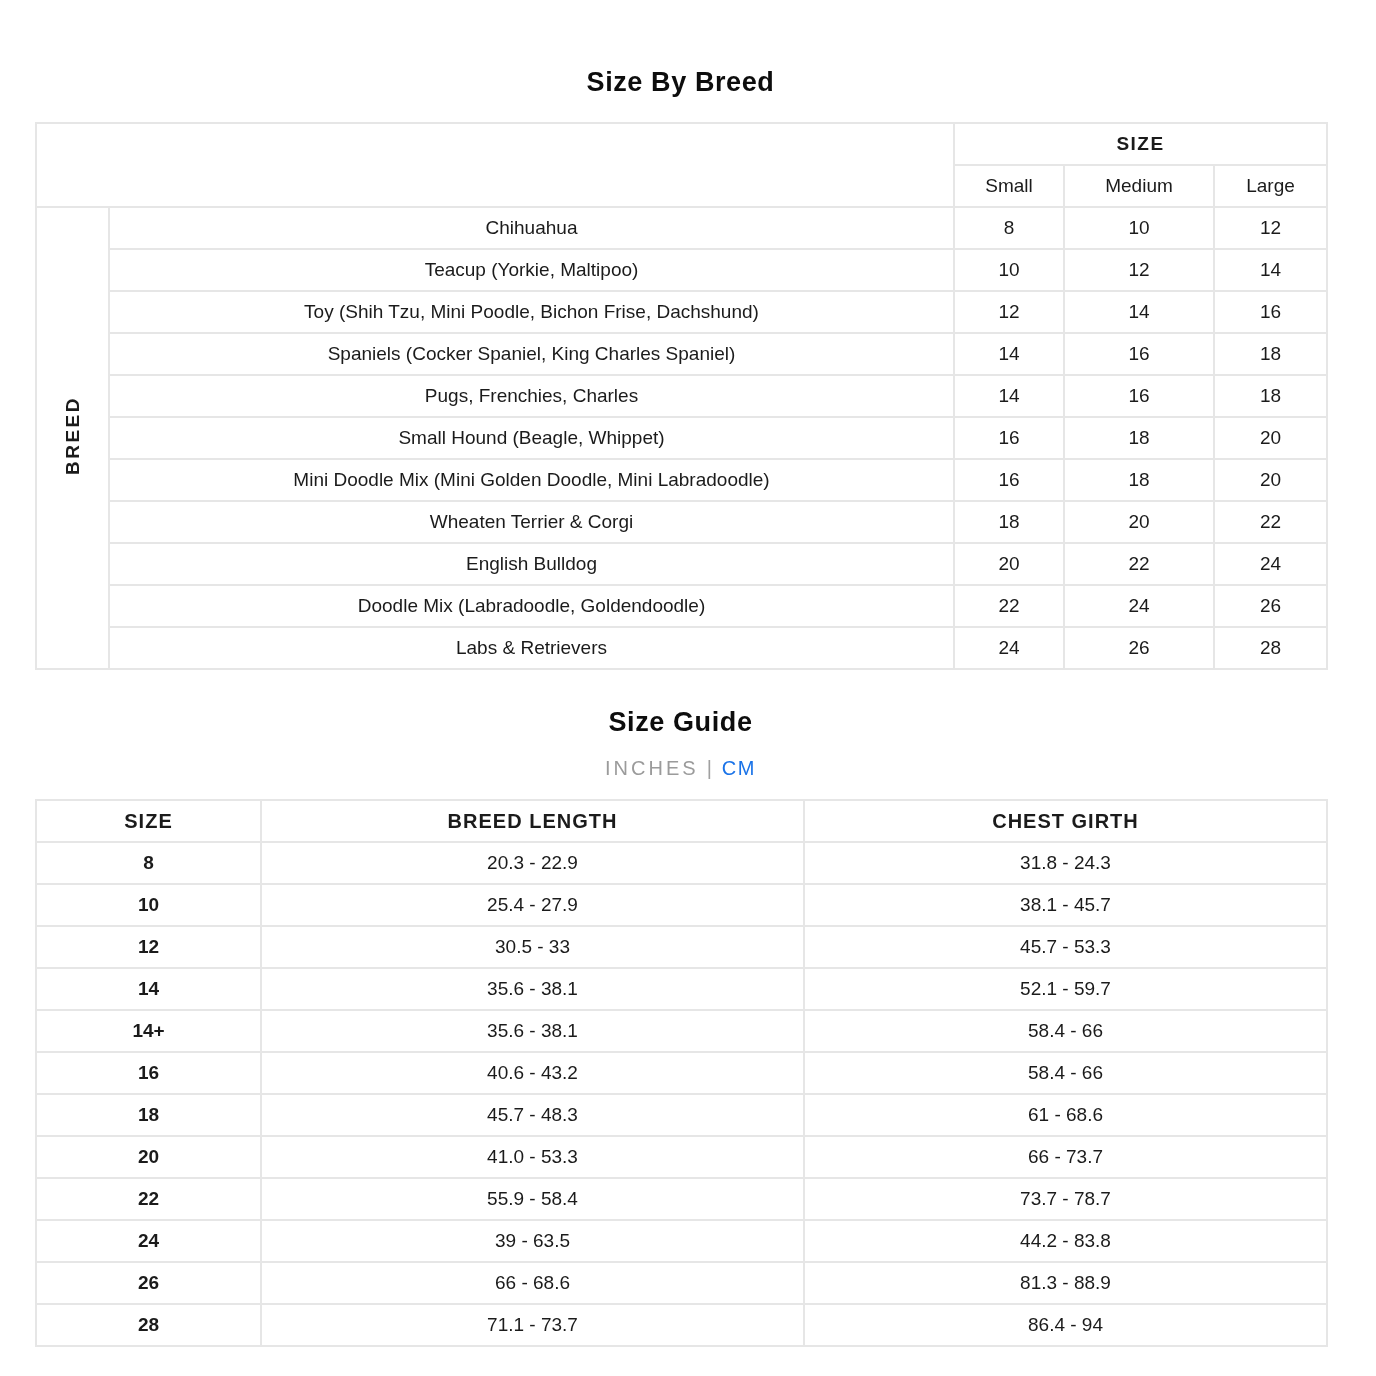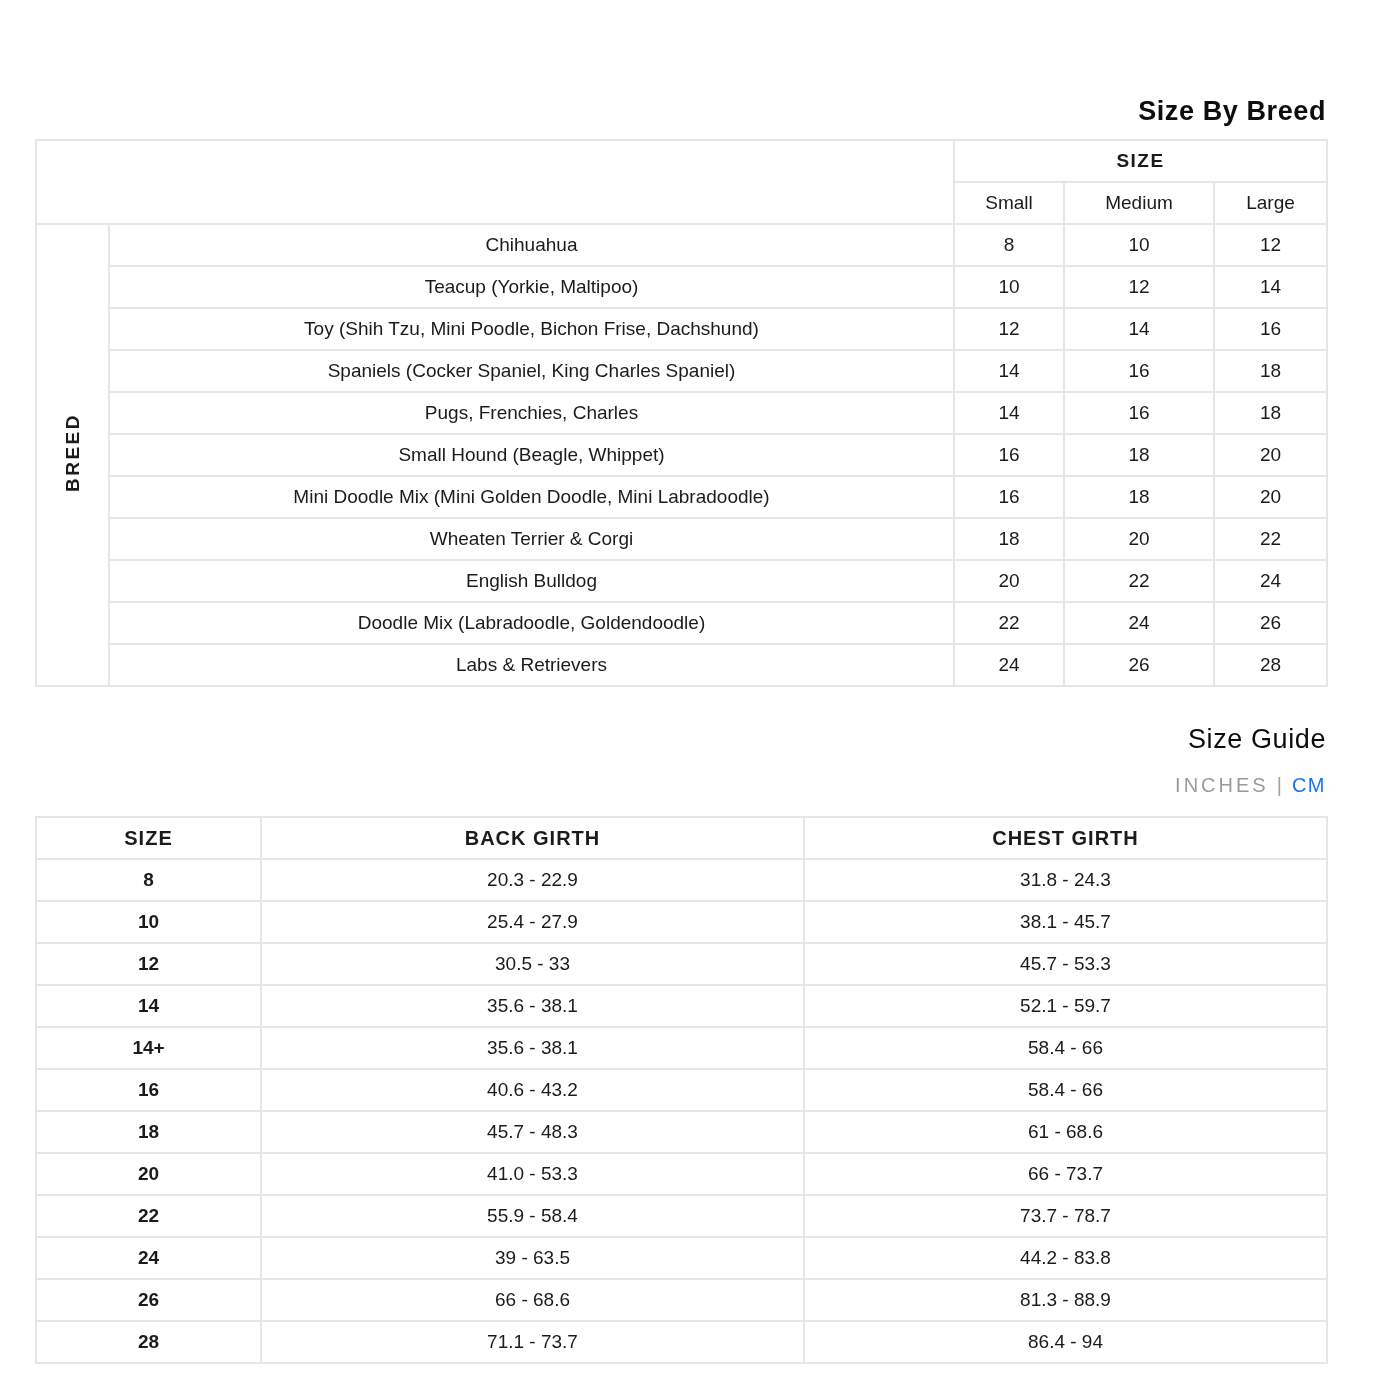--- a/index.html
+++ b/index.html
@@ -12,22 +12,22 @@
   }
   .container { width: 1291px; margin-left: 35px; }
 
   .page-title {
     text-align: center;
     font-size: 27px;
     letter-spacing: 0.6px;
     color: #0d0d0d;
     margin: 0;
   }
-  .title-breed { font-weight: 600; padding-top: 96px; margin-bottom: 12px; text-align: right; }
-  .title-guide { font-weight: 400; padding-top: 37px; margin-bottom: 12px; text-align: right; }
+  .title-breed { font-weight: 600; padding-top: 67px; margin-bottom: 24px; }
+  .title-guide { font-weight: 700; padding-top: 37px; margin-bottom: 12px; }
 
   table {
     border-collapse: collapse;
     table-layout: fixed;
     width: 1291px;
   }
   td, th {
     border: 2px solid #e6e6e6;
     height: 42px;
     padding: 0 6px;
@@ -50,21 +50,21 @@
     font-weight: 700;
     letter-spacing: 2.5px;
     font-size: 19px;
     line-height: 1;
   }
 
   
   .unit-toggle {
     margin-top: 17px;
     margin-bottom: 18px;
-    text-align: right;
+    text-align: center;
     font-size: 20px;
     line-height: 26px;
   }
   .unit-toggle .inches {
     color: #9b9b9b;
     letter-spacing: 3px;
     cursor: pointer;
   }
   .unit-toggle .sep { color: #a0a0a0; margin: 0 10px 0 8px; font-weight: 300; }
   .unit-toggle .cm {
@@ -181,21 +181,21 @@
 
   <table class="t2">
     <colgroup>
       <col style="width:225px">
         <col style="width:543px">
         <col style="width:523px">
     </colgroup>
     <tbody>
       <tr>
         <th>SIZE</th>
-        <th>BACK GIRTH</th>
+        <th>BREED LENGTH</th>
         <th>CHEST GIRTH</th>
       </tr>
       <tr>
         <td class="size-num">8</td>
         <td>20.3 - 22.9</td>
         <td>31.8 - 24.3</td>
       </tr>
       <tr>
         <td class="size-num">10</td>
         <td>25.4 - 27.9</td>

